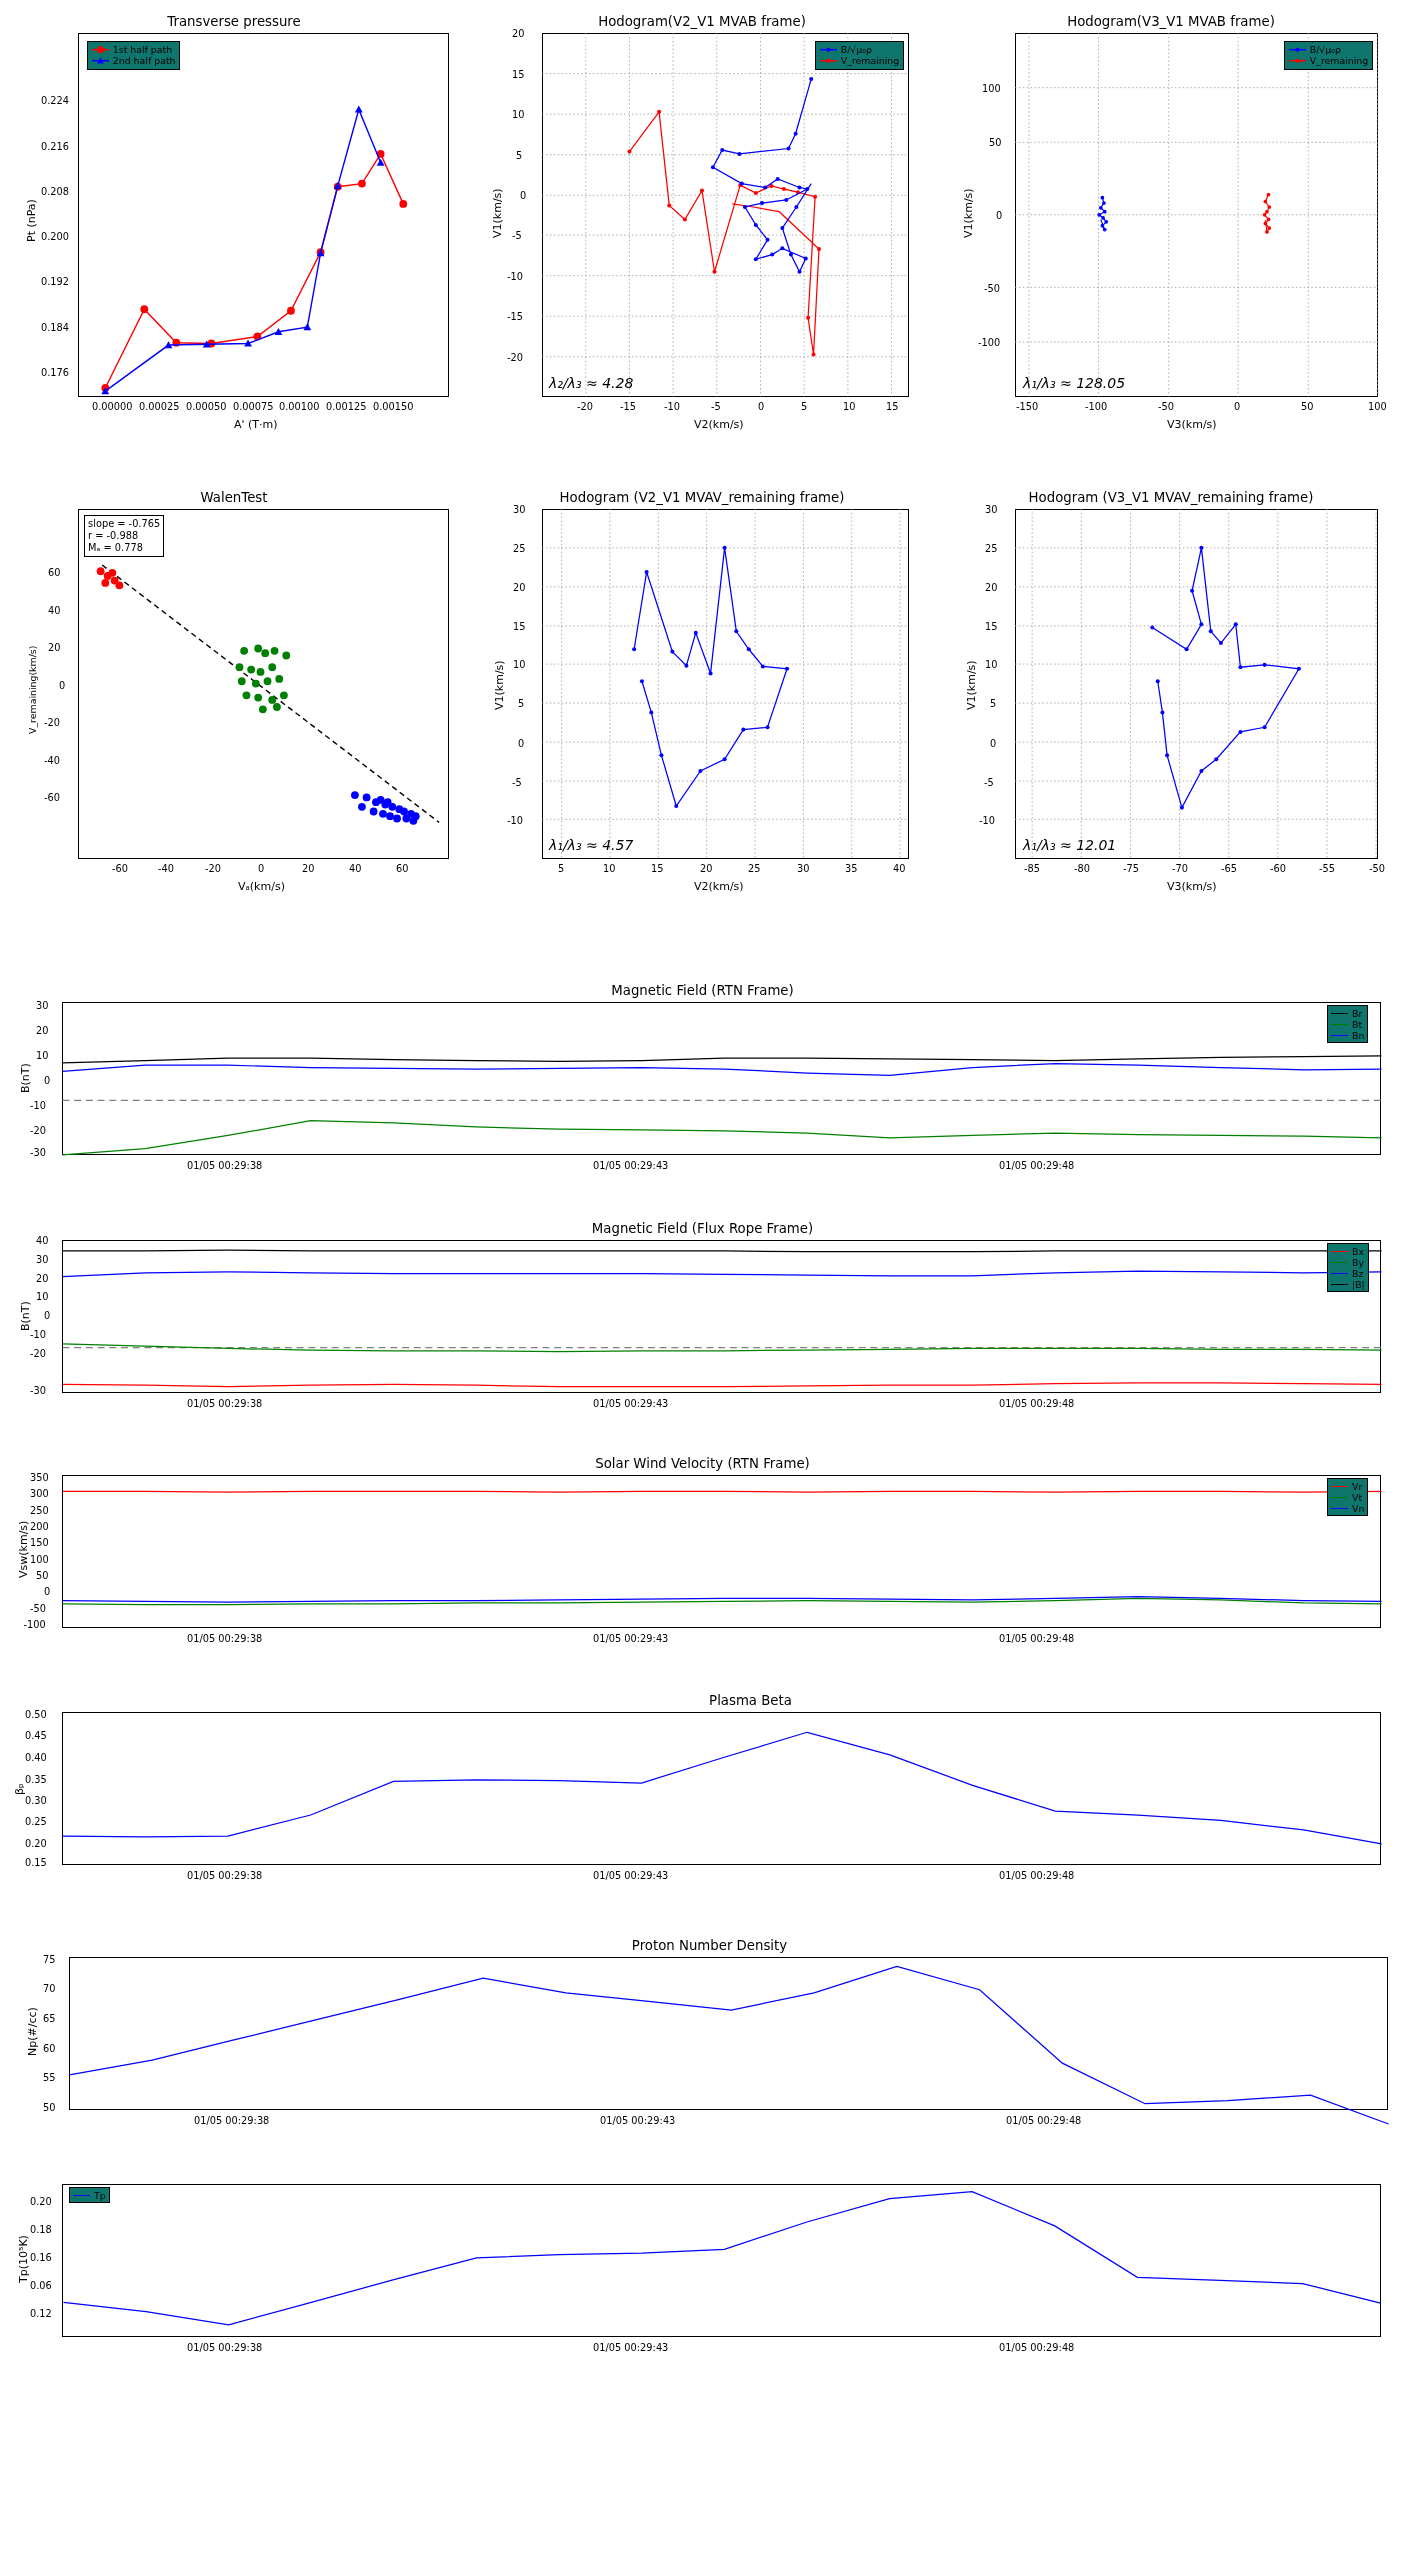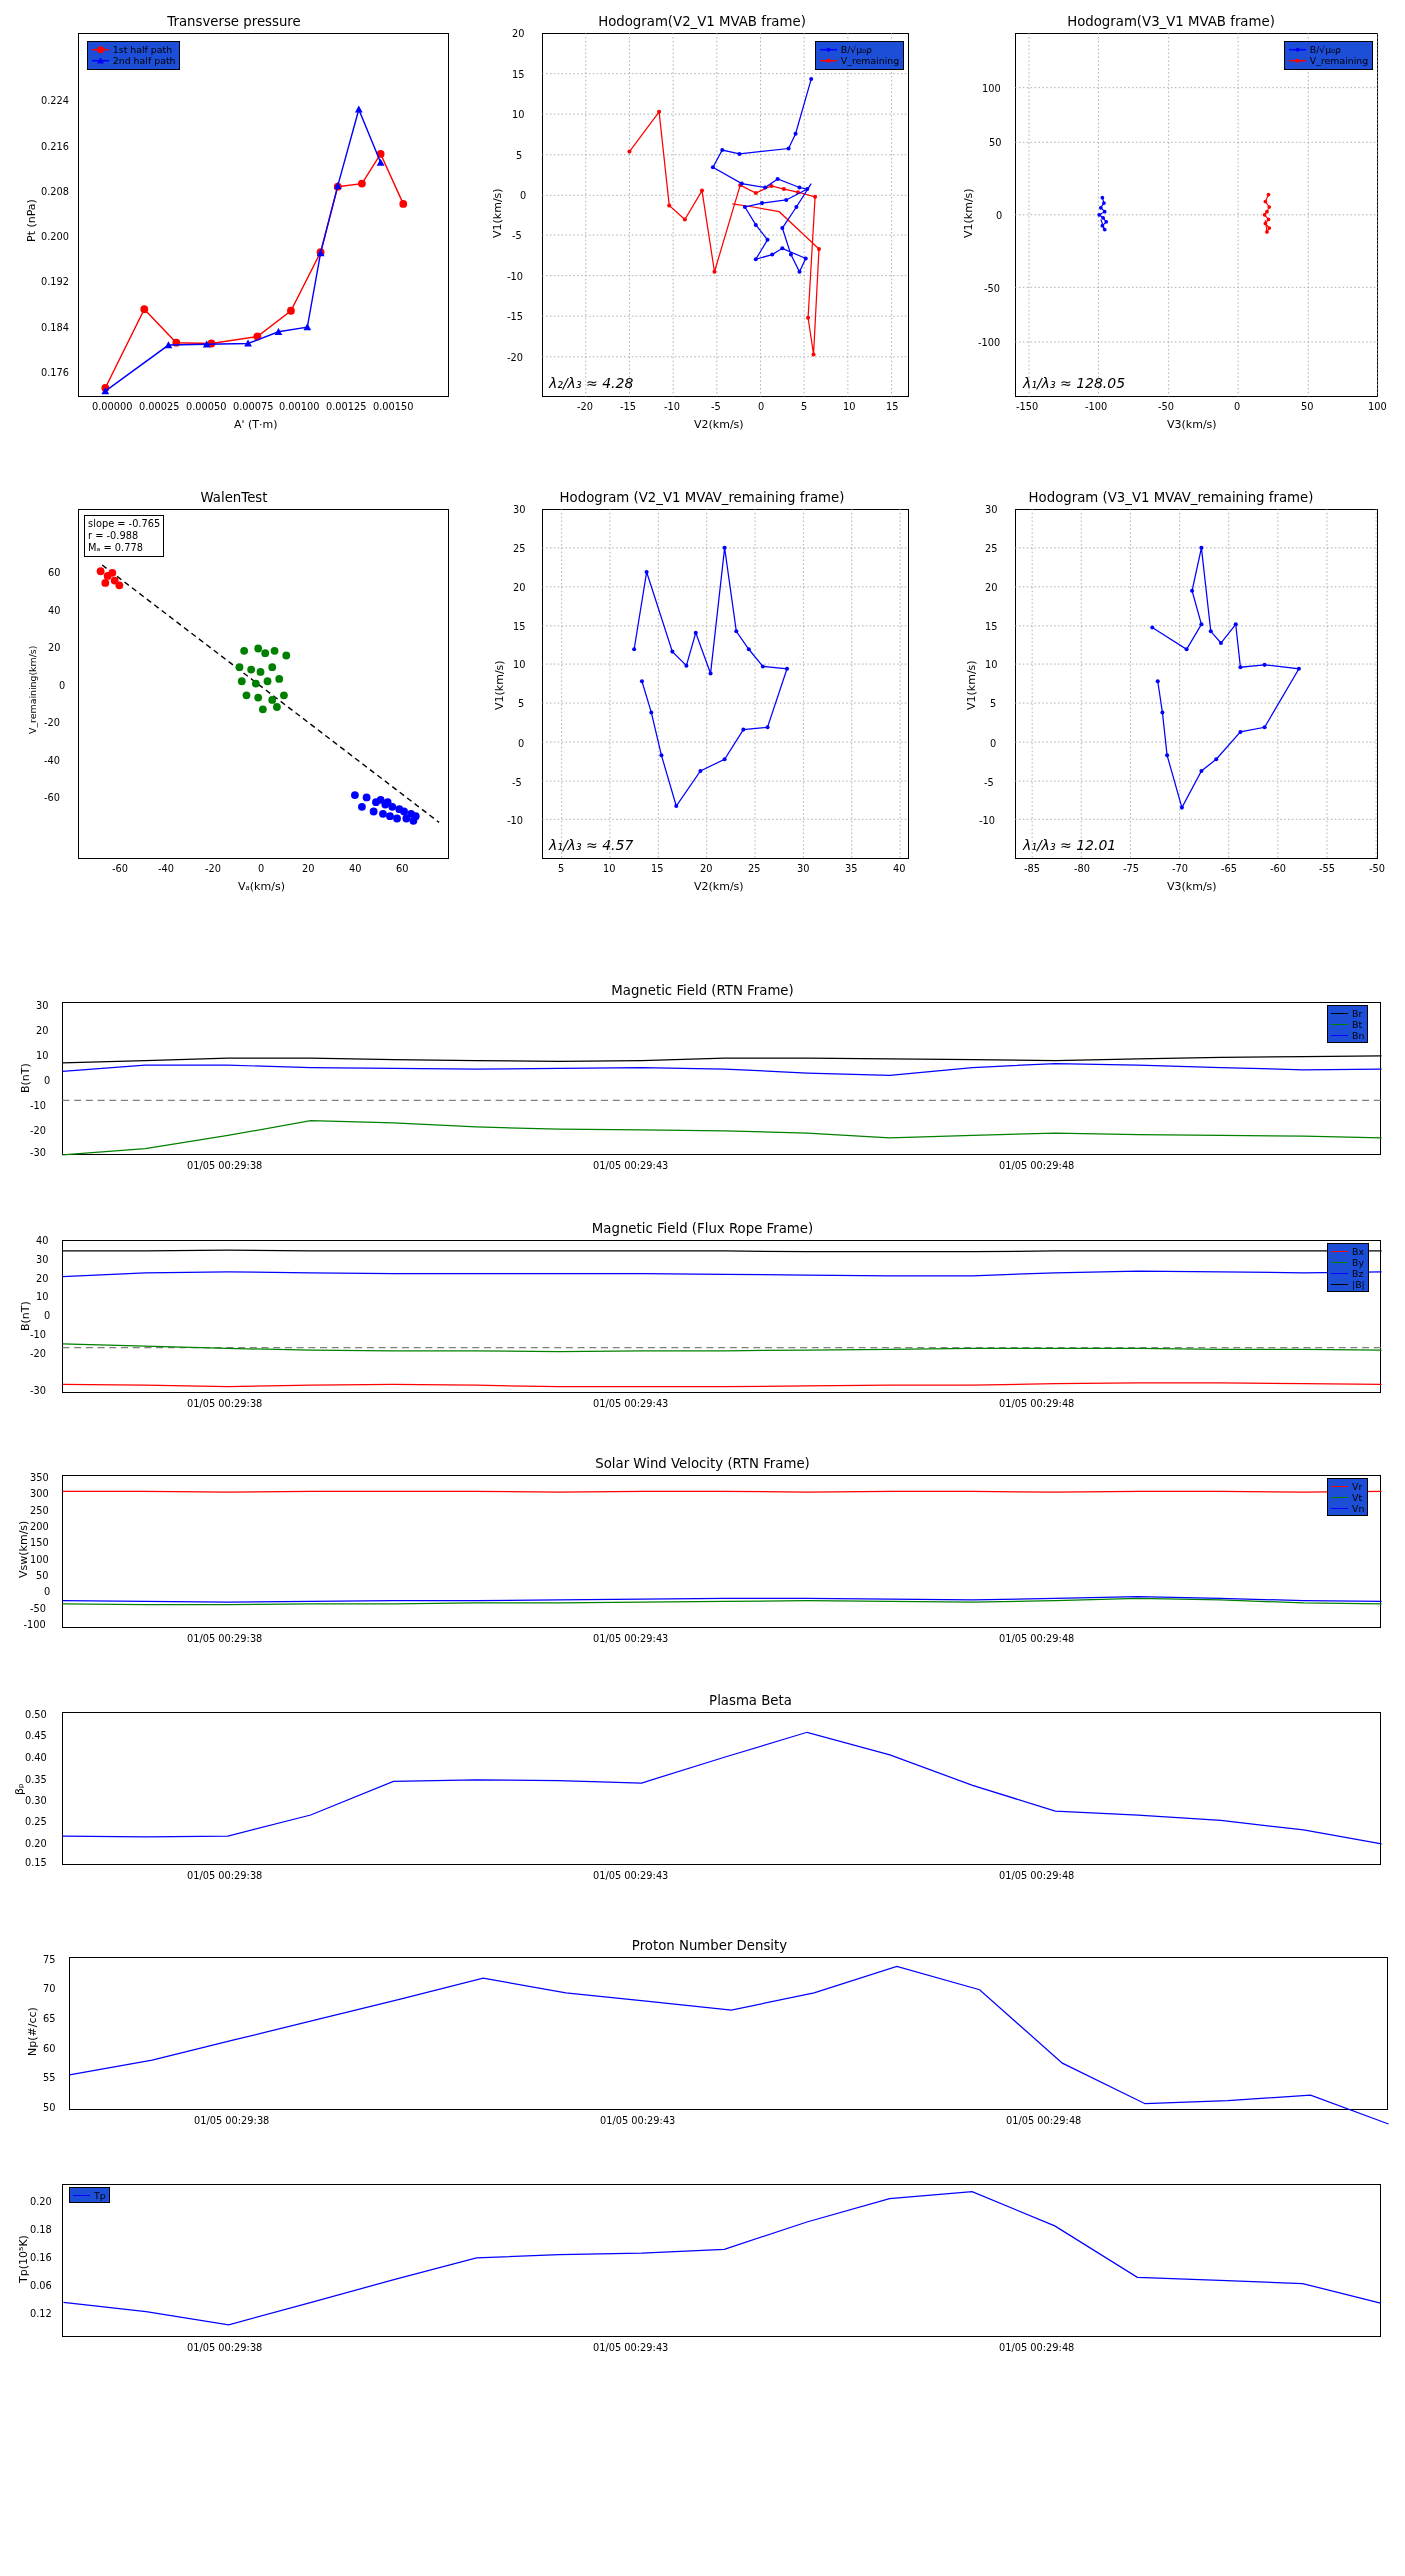--- a/index.html
+++ b/index.html
@@ -7,21 +7,21 @@
   .page{position:relative;width:1405px;height:2576px;}
 
   
   .panel{position:absolute;}
   .plotbox{position:absolute;border:0.8px solid #000;background:#fff;box-sizing:border-box;}
   .ptitle{position:absolute;width:100%;text-align:center;font-size:13.3px;}
   .axlabel{position:absolute;font-size:11px;}
   .ylabel{transform-origin:0 0;transform:rotate(-90deg);white-space:nowrap;}
   .tick{position:absolute;font-size:9.8px;color:#000;white-space:nowrap;}
   svg{position:absolute;left:0;top:0;overflow:visible;}
-  .legend{position:absolute;border:0.8px solid #000;background:#1d4ed8;font-size:9.4px;padding:2.3px 3.9px;}
+  .legend{position:absolute;border:0.8px solid #000;background:#0f766e;font-size:9.4px;padding:2.3px 3.9px;}
   .legend .row{display:flex;align-items:center;height:11px;white-space:nowrap;}
   .legend .swatch{width:17px;height:0;border-top:1.6px solid #000;margin-right:3.9px;display:inline-block;}
   .legend .marker{position:relative;width:17px;height:9.4px;margin-right:3.9px;}
   .annot{position:absolute;font-size:14px;font-style:italic;}
   .boxnote{position:absolute;border:0.8px solid #000;background:#fff;font-size:9.8px;padding:1.6px 3.1px;line-height:1.25;}
   .fr{font-size:9.4px;}
   sub{font-size:0.72em;}
 </style>
 </head>
 <body>

